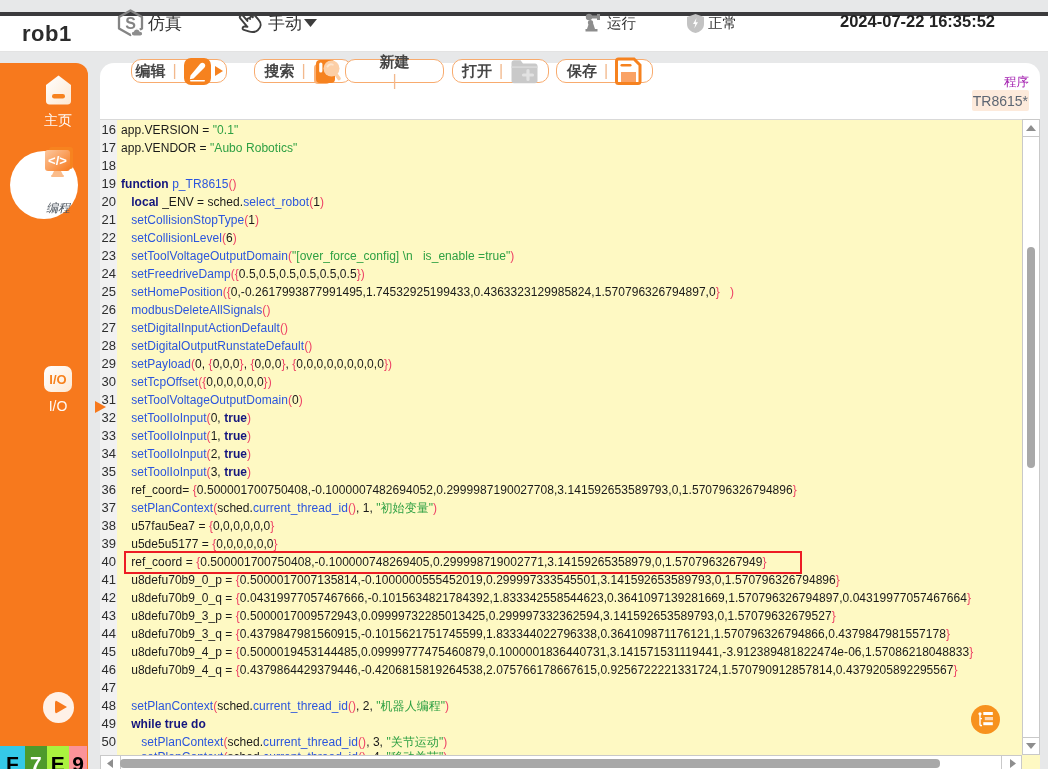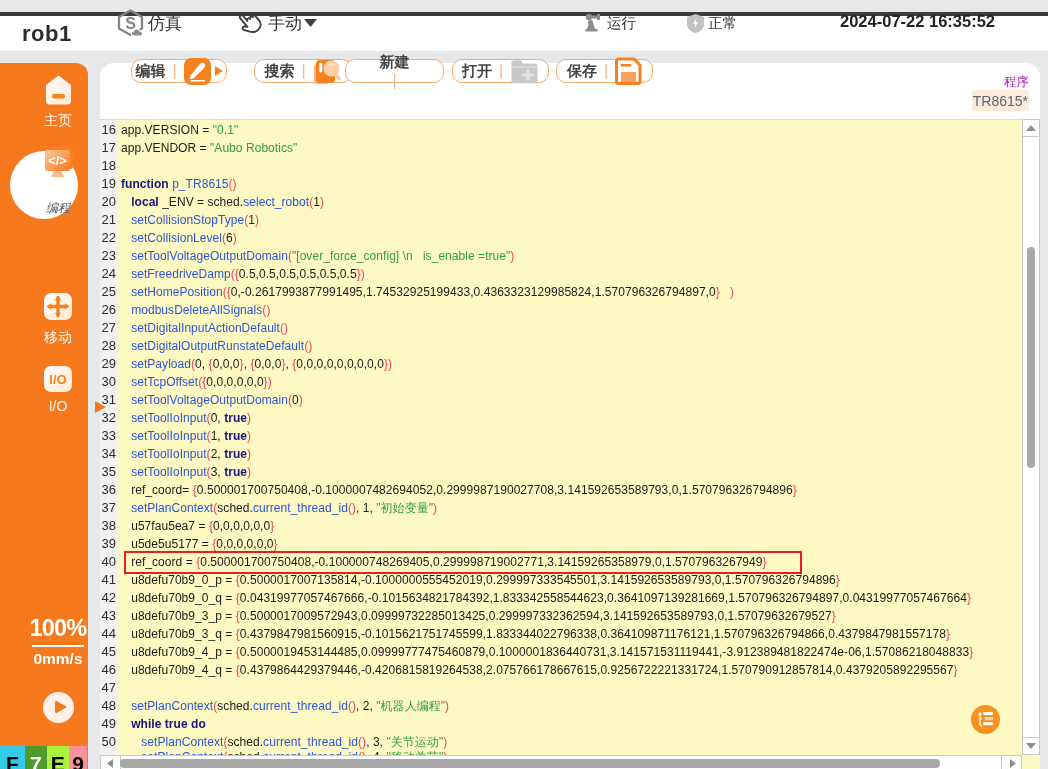--- a/index.html
+++ b/index.html
@@ -116,36 +116,23 @@
       </linearGradient>
         </defs>
       <rect x="8" y="0" width="24" height="22" rx="3" fill="#f7831f"></rect>
       <rect x="4" y="3" width="25" height="21" rx="3" fill="url(#gr1)"></rect>
       <text x="16.5" y="18" font-size="13" font-weight="bold" fill="#fff" text-anchor="middle" font-family="Liberation Sans">&lt;/&gt;</text>
       <polygon points="13,24 20,24 22,28 11,28" fill="#fbbc8a"></polygon>
       <rect x="10" y="28" width="13" height="2" rx="1" fill="#fbbc8a"></rect>
     </svg>
     <div class="sidelabel" style="color:#4e565f;margin-top:18px;font-size:12px;font-style:italic;">编程</div>
   </div>
-  <div class="sideitem" style="top:293px;">
-    <svg width="28" height="27" viewBox="0 0 28 27">
-      <rect x="0" y="0" width="28" height="27" rx="7" fill="url(#wg)"></rect>
-      <path d="M14 4.5 L14 22.5 M5 13.5 L23 13.5" stroke="#f7821e" stroke-width="3.4" stroke-linecap="round"></path>
-      <path d="M14 3 L10.8 7.2 L17.2 7.2 Z M14 24 L10.8 19.8 L17.2 19.8 Z M3 13.5 L7.2 10.3 L7.2 16.7 Z M25 13.5 L20.8 10.3 L20.8 16.7 Z" fill="#f7821e"></path>
-    </svg>
-    <div class="sidelabel" style="margin-top:5px;">移动</div>
-  </div>
   <div class="sideitem" style="top:366px;">
     <div style="width:28px;height:26px;border-radius:7px;background:linear-gradient(135deg,#ffffff,#fde8d2);margin:0 auto;display:flex;align-items:center;justify-content:center;font-weight:bold;font-size:13px;color:#f7821e;">I/O</div>
     <div class="sidelabel" style="margin-top:6px;">I/O</div>
-  </div>
-  <div class="sideitem" style="top:615px;font-weight:bold;">
-    <div style="font-size:23.5px;letter-spacing:-0.8px;">100%</div>
-    <div style="width:52px;height:2px;background:#fff;margin:3px auto 3px;"></div>
-    <div style="font-size:15.5px;">0mm/s</div>
   </div>
   <div class="sideitem" style="top:692px;">
     <div style="width:31px;height:31px;border-radius:50%;background:rgba(255,252,248,0.92);margin:0 auto;position:relative;">
       <div style="position:absolute;left:12px;top:8px;width:0;height:0;border-left:12px solid #f7791d;border-top:7.5px solid transparent;border-bottom:7.5px solid transparent;border-radius:3px;"></div>
     </div>
   </div>
   <div class="abs" style="left:0;top:734px;width:87px;height:35px;display:flex;font-weight:bold;font-size:21px;">
     <div style="width:25px;background:#35c9e8;color:#000;text-align:center;line-height:36px;">F</div>
     <div style="width:21.5px;background:#4e9a2c;color:#fff;text-align:center;line-height:36px;">7</div>
     <div style="width:22.5px;background:#aaf23f;color:#000;text-align:center;line-height:36px;">E</div>

